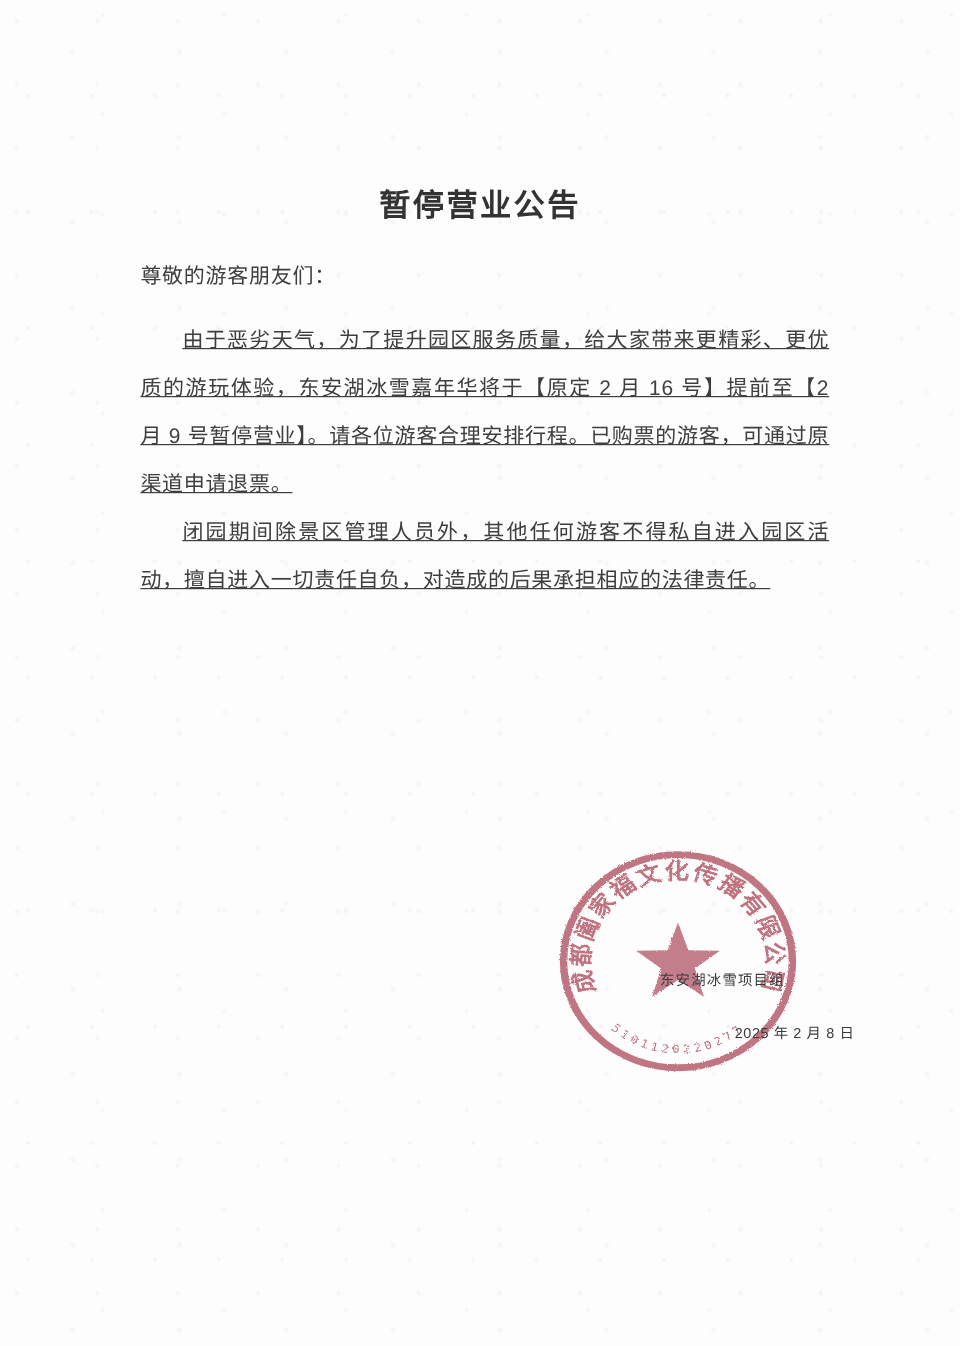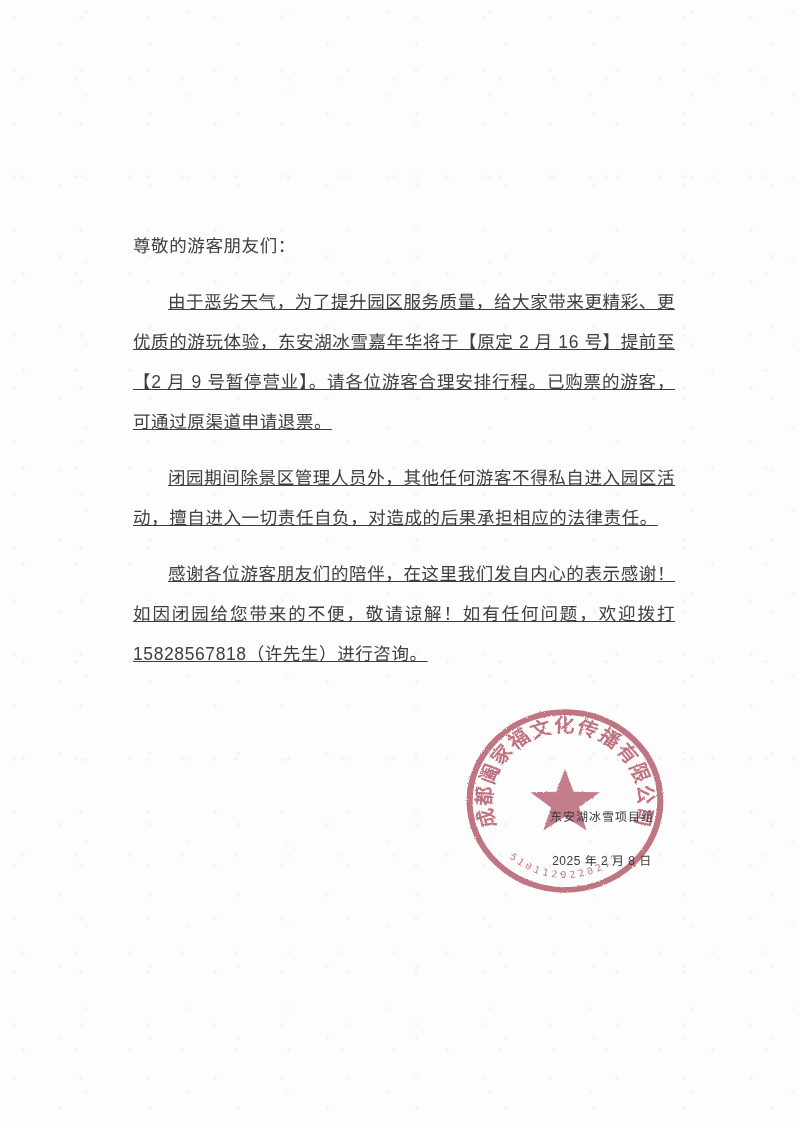--- a/index.html
+++ b/index.html
@@ -35,21 +35,21 @@
     position:absolute;
     top:210px;
     left:117px;
     width:574px;
     font-size:17.5px;
     line-height:40px;
     letter-spacing:.6px;
     color:#3e3e3e;
     text-align:justify;
   }
-  .body-text p{margin:16px;}
+  .body-text p{margin:0;}
   .greeting{margin-bottom:13px !important;}
   .para{text-indent:2em;text-decoration:underline;}
   .wish{margin-top:12px !important;}
   .seal{
     position:absolute;
     left:463px;
     top:706px;
     width:204px;
     height:190px;
     z-index:1;
@@ -60,33 +60,33 @@
     left:492px;
     top:805px;
     width:220px;
     text-align:center;
     z-index:2;
     color:#3b3b3b;
     font-size:12px;
     letter-spacing:1px;
   }
   .signature .team{line-height:24px;margin-bottom:20px;}
-  .signature .date{line-height:24px;letter-spacing:.5px;}
+  .signature .date{line-height:24px;letter-spacing:.5px;text-align:right;}
 </style>
 </head>
 <body>
 
 <div class="page">
 
+  <h1 class="title">暂停营业公告</h1>
 
   <div class="body-text">
     <p class="greeting">尊敬的游客朋友们：</p>
     <p class="para">由于恶劣天气，为了提升园区服务质量，给大家带来更精彩、更优质的游玩体验，东安湖冰雪嘉年华将于【原定 2 月 16 号】提前至【2 月 9 号暂停营业】。请各位游客合理安排行程。已购票的游客，可通过原渠道申请退票。</p>
     <p class="para">闭园期间除景区管理人员外，其他任何游客不得私自进入园区活动，擅自进入一切责任自负，对造成的后果承担相应的法律责任。</p>
-    <p class="para">感谢各位游客朋友们的陪伴，在这里我们发自内心的表示感谢！如因闭园给您带来的不便，敬请谅解！如有任何问题，欢迎拨打 15828567818（许先生）进行咨询。</p>
   </div>
 
   <svg class="seal" viewBox="0 0 200 200" preserveAspectRatio="none" aria-hidden="true">
     <defs>
       <filter id="inkRough" x="-10%" y="-10%" width="120%" height="120%">
         <feTurbulence type="fractalNoise" baseFrequency="0.9" numOctaves="2" result="n"></feTurbulence>
         <feDisplacementMap in="SourceGraphic" in2="n" scale="2.4"></feDisplacementMap>
         <feGaussianBlur stdDeviation="0.25"></feGaussianBlur>
       </filter>
       <path id="sealArcTop" d="M34.8,130.4 A72,72 0 1 1 165.2,130.4" fill="none"></path>

